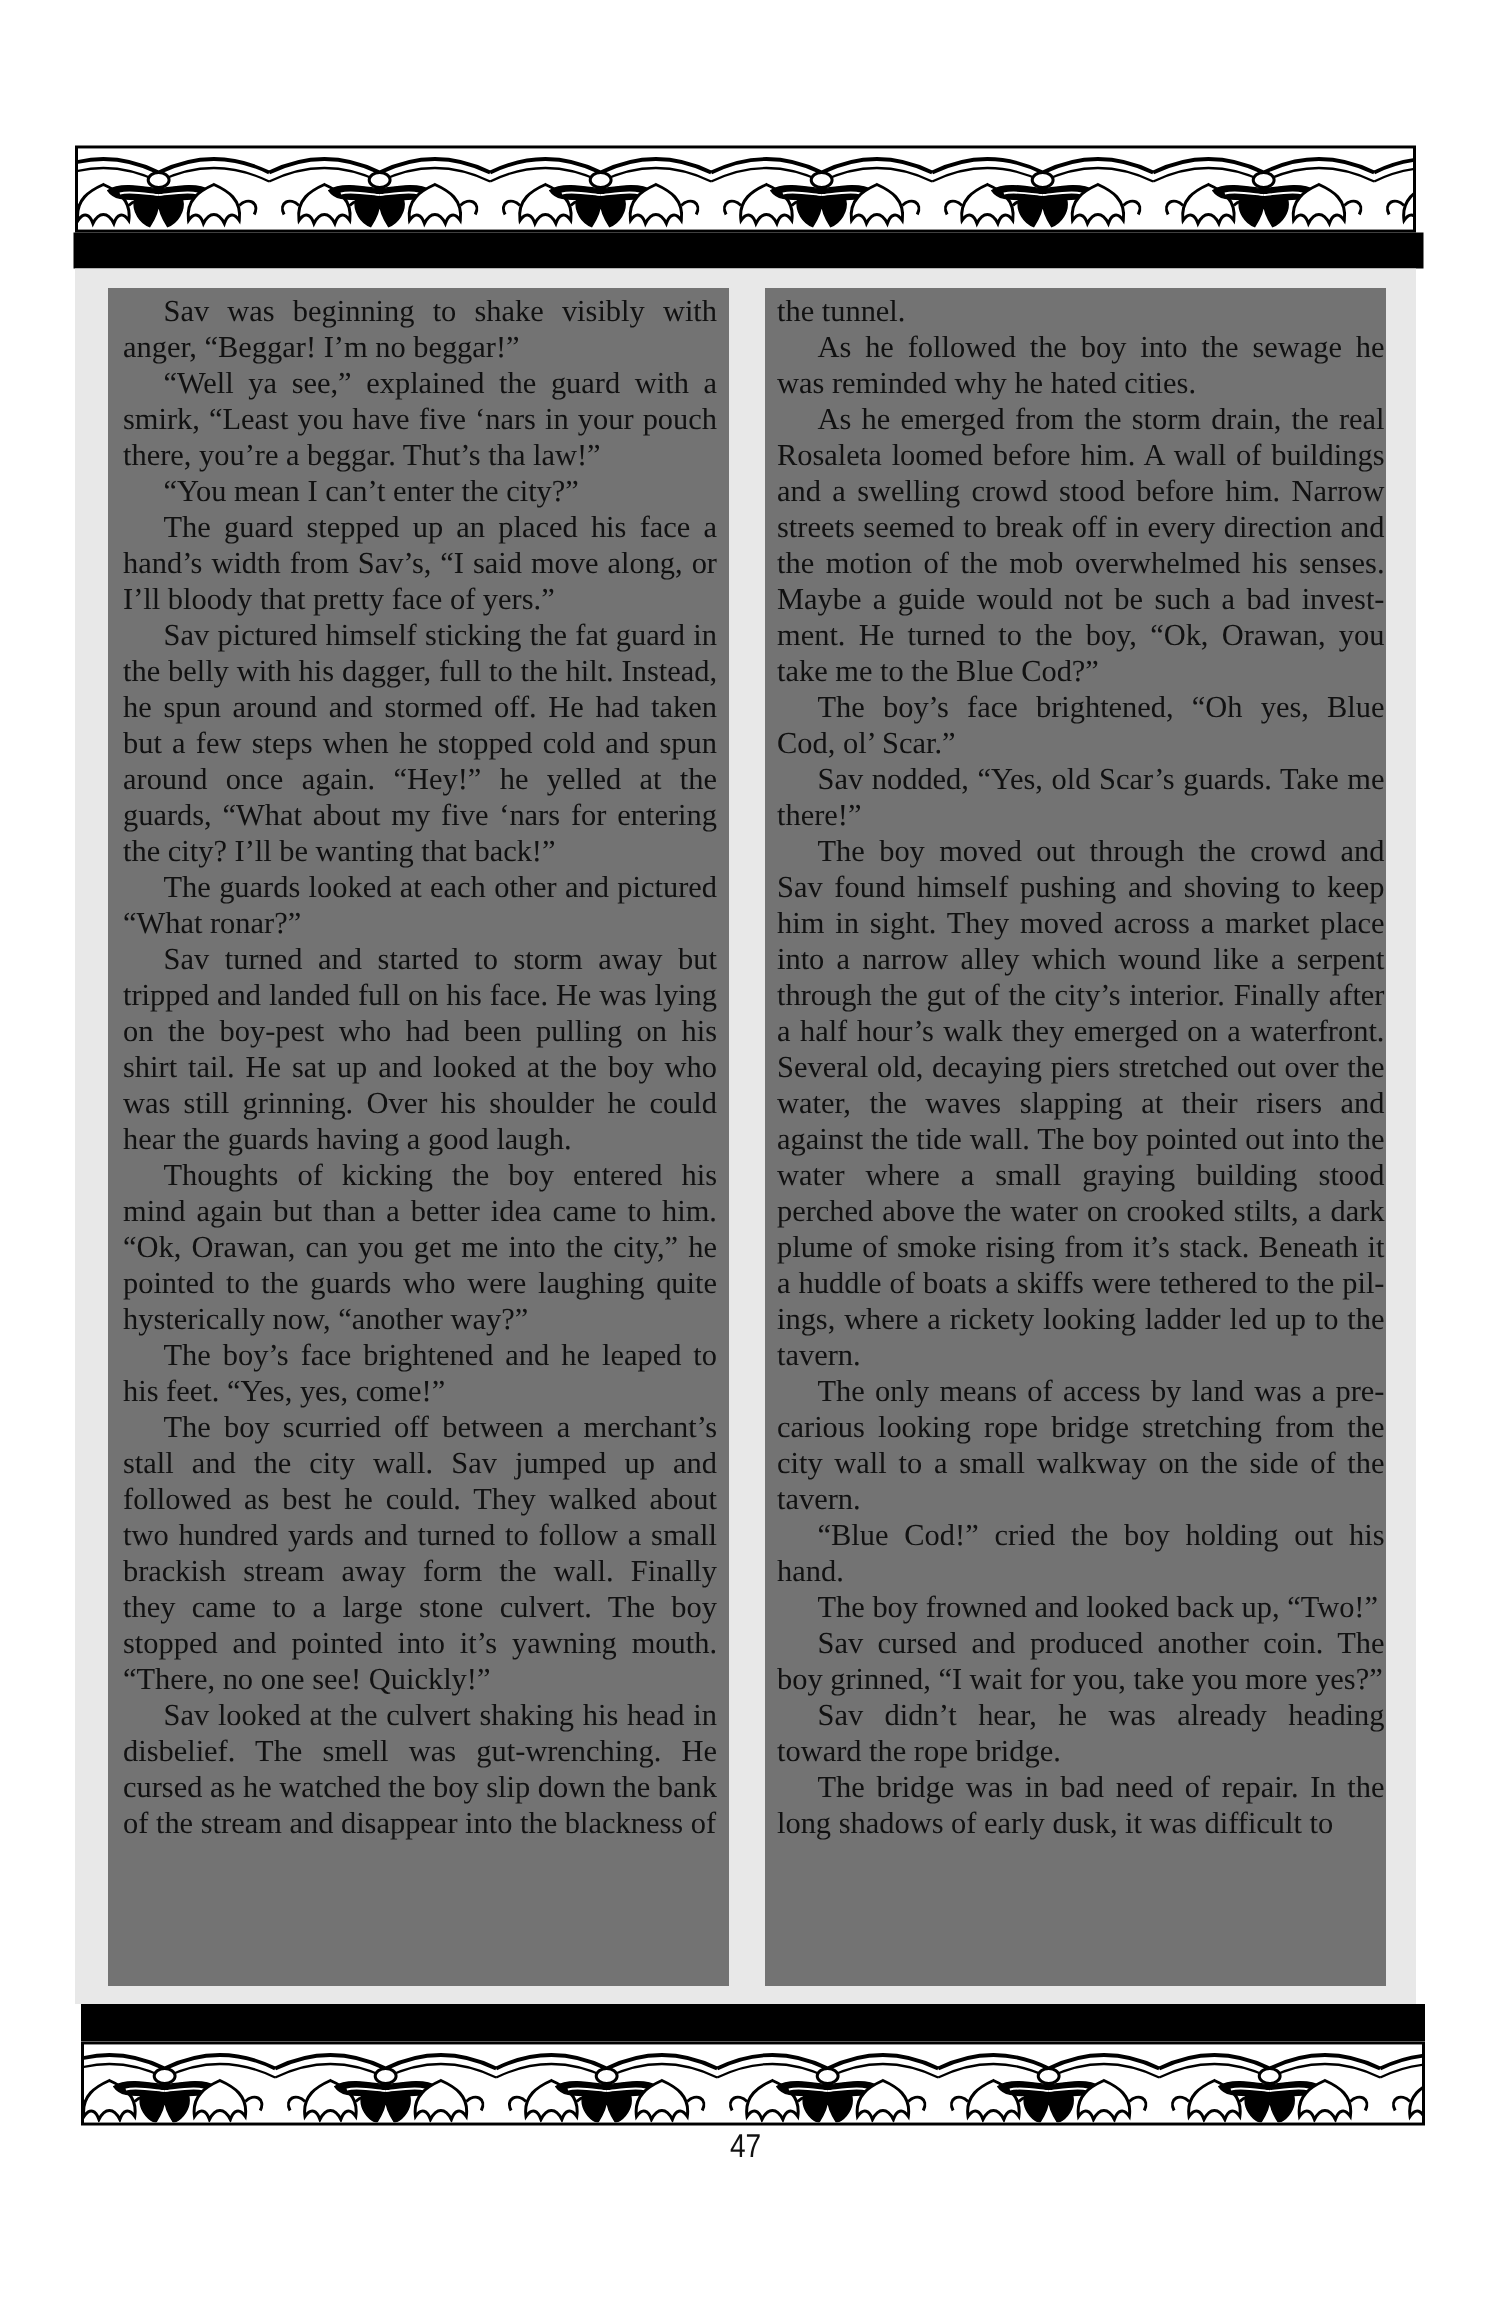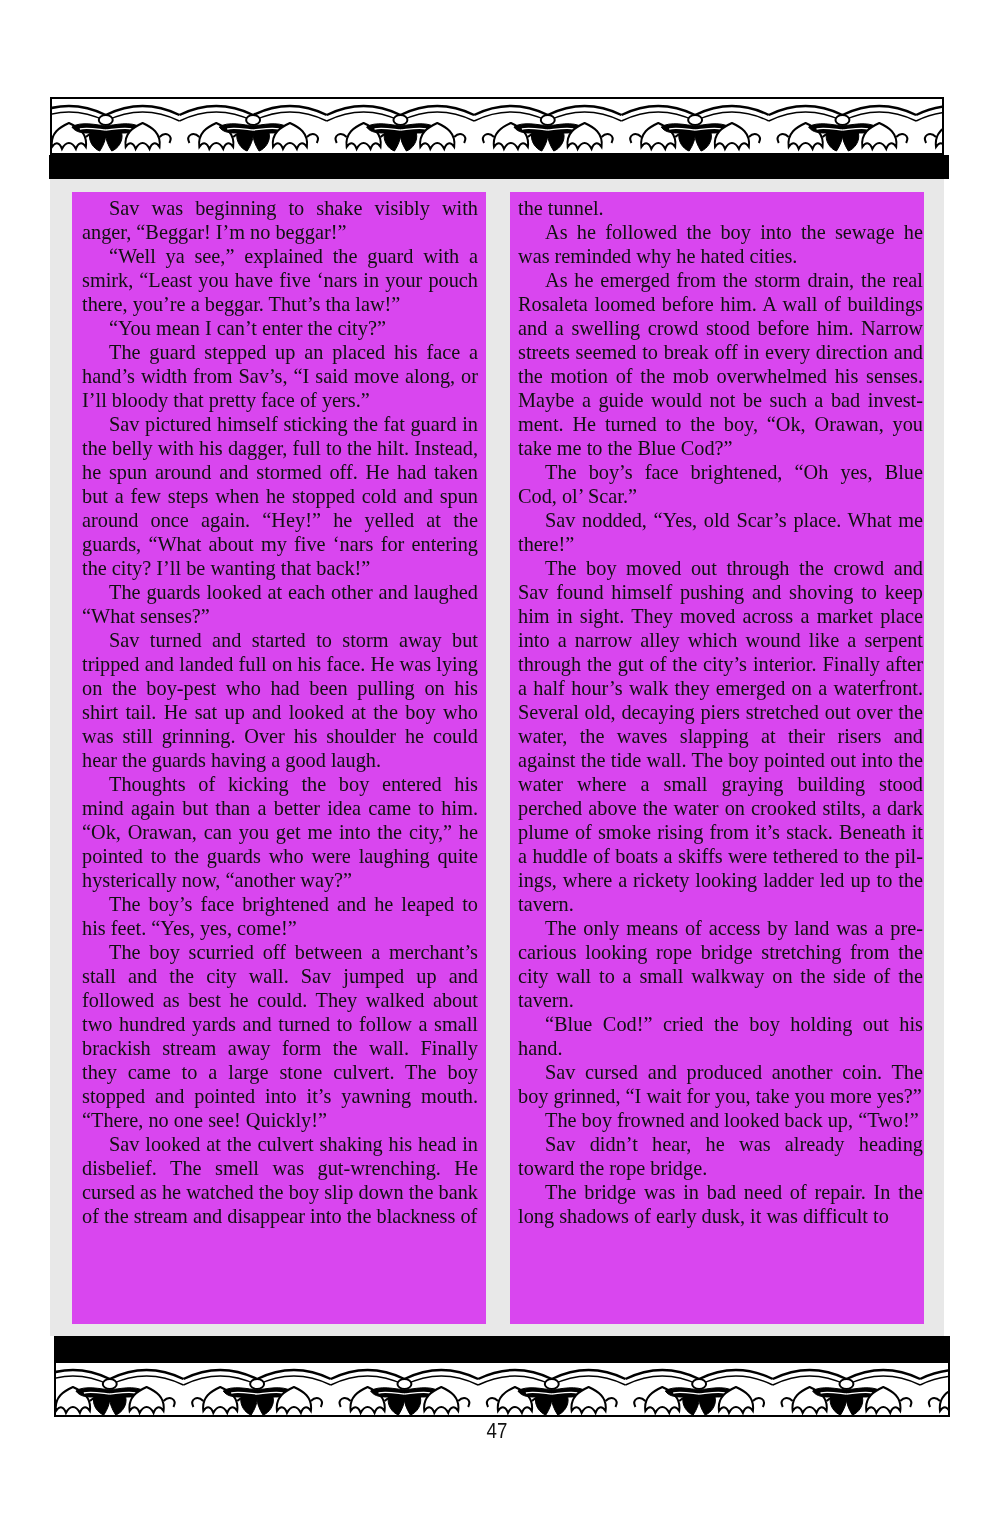--- a/index.html
+++ b/index.html
@@ -26,21 +26,21 @@
     position: absolute;
     left: 50px; top: 179px;
     width: 894px; height: 1157px;
     background: #e8e8e8;
   }
 
   .column {
     position: absolute;
     top: 192px;
     width: 414px; height: 1132px;
-    background: #d946ef;
+    background: #737373;
     box-sizing: border-box;
     padding: 4px 8px 0 10px;
     font-family: "Liberation Serif", "DejaVu Serif", serif;
     font-size: 20.3px;
     line-height: 24px;
     color: #111;
     text-align: justify;
     hyphens: manual;
     overflow: hidden;
   }
@@ -100,39 +100,39 @@
 <div class="black-bar top"></div>
 
 <div class="panel"></div>
 
 <div class="column left">
   <p>Sav was beginning to shake visibly with anger, “Beggar!  I’m no beggar!”</p>
   <p>“Well ya see,” explained the guard with a smirk, “Least you have five ‘nars in your pouch there, you’re a beggar.  Thut’s tha law!”</p>
   <p>“You mean I can’t enter the city?”</p>
   <p>The guard stepped up an placed his face a hand’s width from Sav’s, “I said move along, or I’ll bloody that pretty face of yers.”</p>
   <p>Sav pictured himself sticking the fat guard in the belly with his dagger, full to the hilt.  Instead, he spun around and stormed off.  He had taken but a few steps when he stopped cold and spun around once again.  “Hey!” he yelled at the guards, “What about my five ‘nars for entering the city?  I’ll be wanting that back!”</p>
-  <p>The guards looked at each other and laughed “What senses?”</p>
+  <p>The guards looked at each other and pictured “What ronar?”</p>
   <p>Sav turned and started to storm away but tripped and landed full on his face.  He was lying on the boy-pest who had been pulling on his shirt tail.  He sat up and looked at the boy who was still grinning.  Over his shoulder he could hear the guards having a good laugh.</p>
   <p>Thoughts of kicking the boy entered his mind again but than a better idea came to him.  “Ok, Orawan, can you get me into the city,” he point­ed to the guards who were laughing quite hyster­ically now, “another way?”</p>
   <p>The boy’s face brightened and he leaped to his feet.  “Yes, yes, come!”</p>
   <p>The boy scurried off between a merchant’s stall and the city wall.  Sav jumped up and followed as best he could.  They walked about two hun­dred yards and turned to follow a small brackish stream away form the wall.  Finally they came to a large stone culvert.  The boy stopped and pointed into it’s yawning mouth.  “There, no one see!  Quickly!”</p>
   <p>Sav looked at the culvert shaking his head in disbelief.  The smell was gut-wrenching.  He cursed as he watched the boy slip down the bank of the stream and disappear into the blackness of</p>
 </div>
 
 <div class="column right">
   <p class="cont">the tunnel.</p>
   <p>As he followed the boy into the sewage he was reminded why he hated cities.</p>
   <p>As he emerged from the storm drain, the real Rosaleta loomed before him.  A wall of buildings and a swelling crowd stood before him.  Narrow streets seemed to break off in every direction and the motion of the mob overwhelmed his senses.  Maybe a guide would not be such a bad invest­ment.  He turned to the boy, “Ok, Orawan, you take me to the Blue Cod?”</p>
   <p>The boy’s face brightened, “Oh yes, Blue Cod, ol’ Scar.”</p>
-  <p>Sav nodded, “Yes, old Scar’s place.  What me there!”</p>
+  <p>Sav nodded, “Yes, old Scar’s guards.  Take me there!”</p>
   <p>The boy moved out through the crowd and Sav found himself pushing and shoving to keep him in sight.  They moved across a market place into a narrow alley which wound like a serpent through the gut of the city’s interior.  Finally after a half hour’s walk they emerged on a waterfront.  Several old, decaying piers stretched out over the water, the waves slapping at their risers and against the tide wall.  The boy pointed out into the water where a small graying building stood perched above the water on crooked stilts, a dark plume of smoke rising from it’s stack.  Beneath it a huddle of boats a skiffs were tethered to the pil­ings, where a rickety looking ladder led up to the tavern.</p>
   <p>The only means of access by land was a pre­carious looking rope bridge stretching from the city wall to a small walkway on the side of the tavern.</p>
   <p>“Blue Cod!” cried the boy holding out his hand.</p>
+  <p>The boy frowned and looked back up, “Two!”</p>
   <p>Sav cursed and produced another coin.  The boy grinned, “I wait for you, take you more yes?”</p>
-  <p>The boy frowned and looked back up, “Two!”</p>
   <p>Sav didn’t hear, he was already heading toward the rope bridge.</p>
   <p>The bridge was in bad need of repair.  In the long shadows of early dusk, it was difficult to</p>
 </div>
 
 <div class="black-bar bottom"></div>
 
 <div class="ornament bottom">
   <svg viewBox="0 0 896 52" preserveAspectRatio="none">
     <rect x="0" y="0" width="896" height="52" fill="#fff"></rect>
     <use href="#motif" x="-20" y="0"></use>

